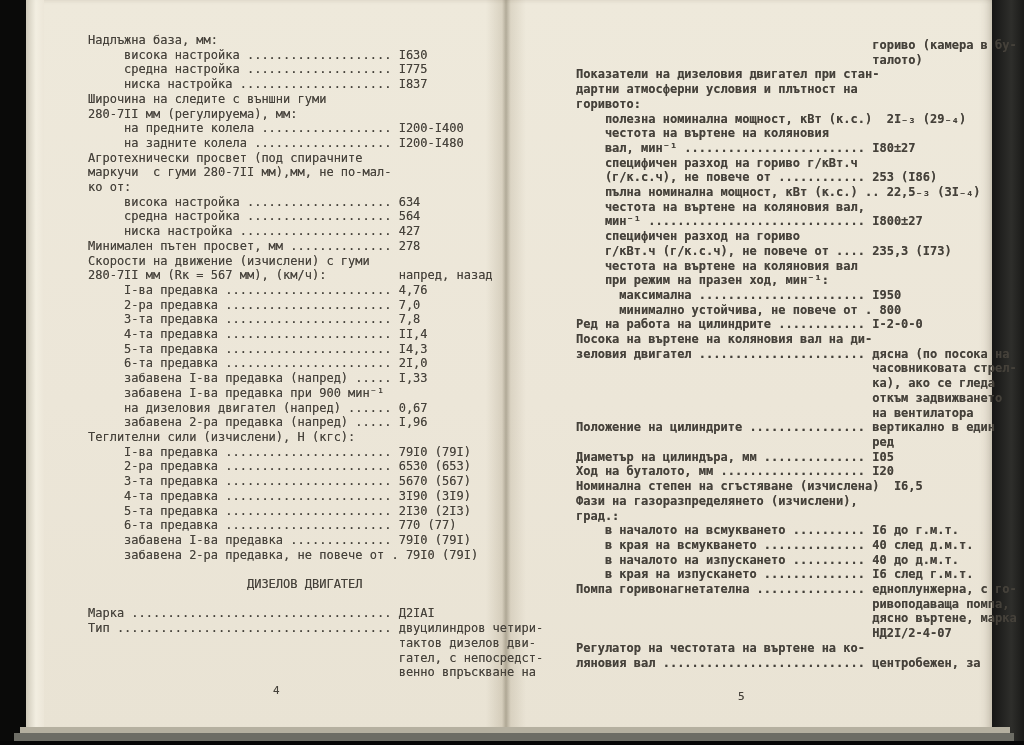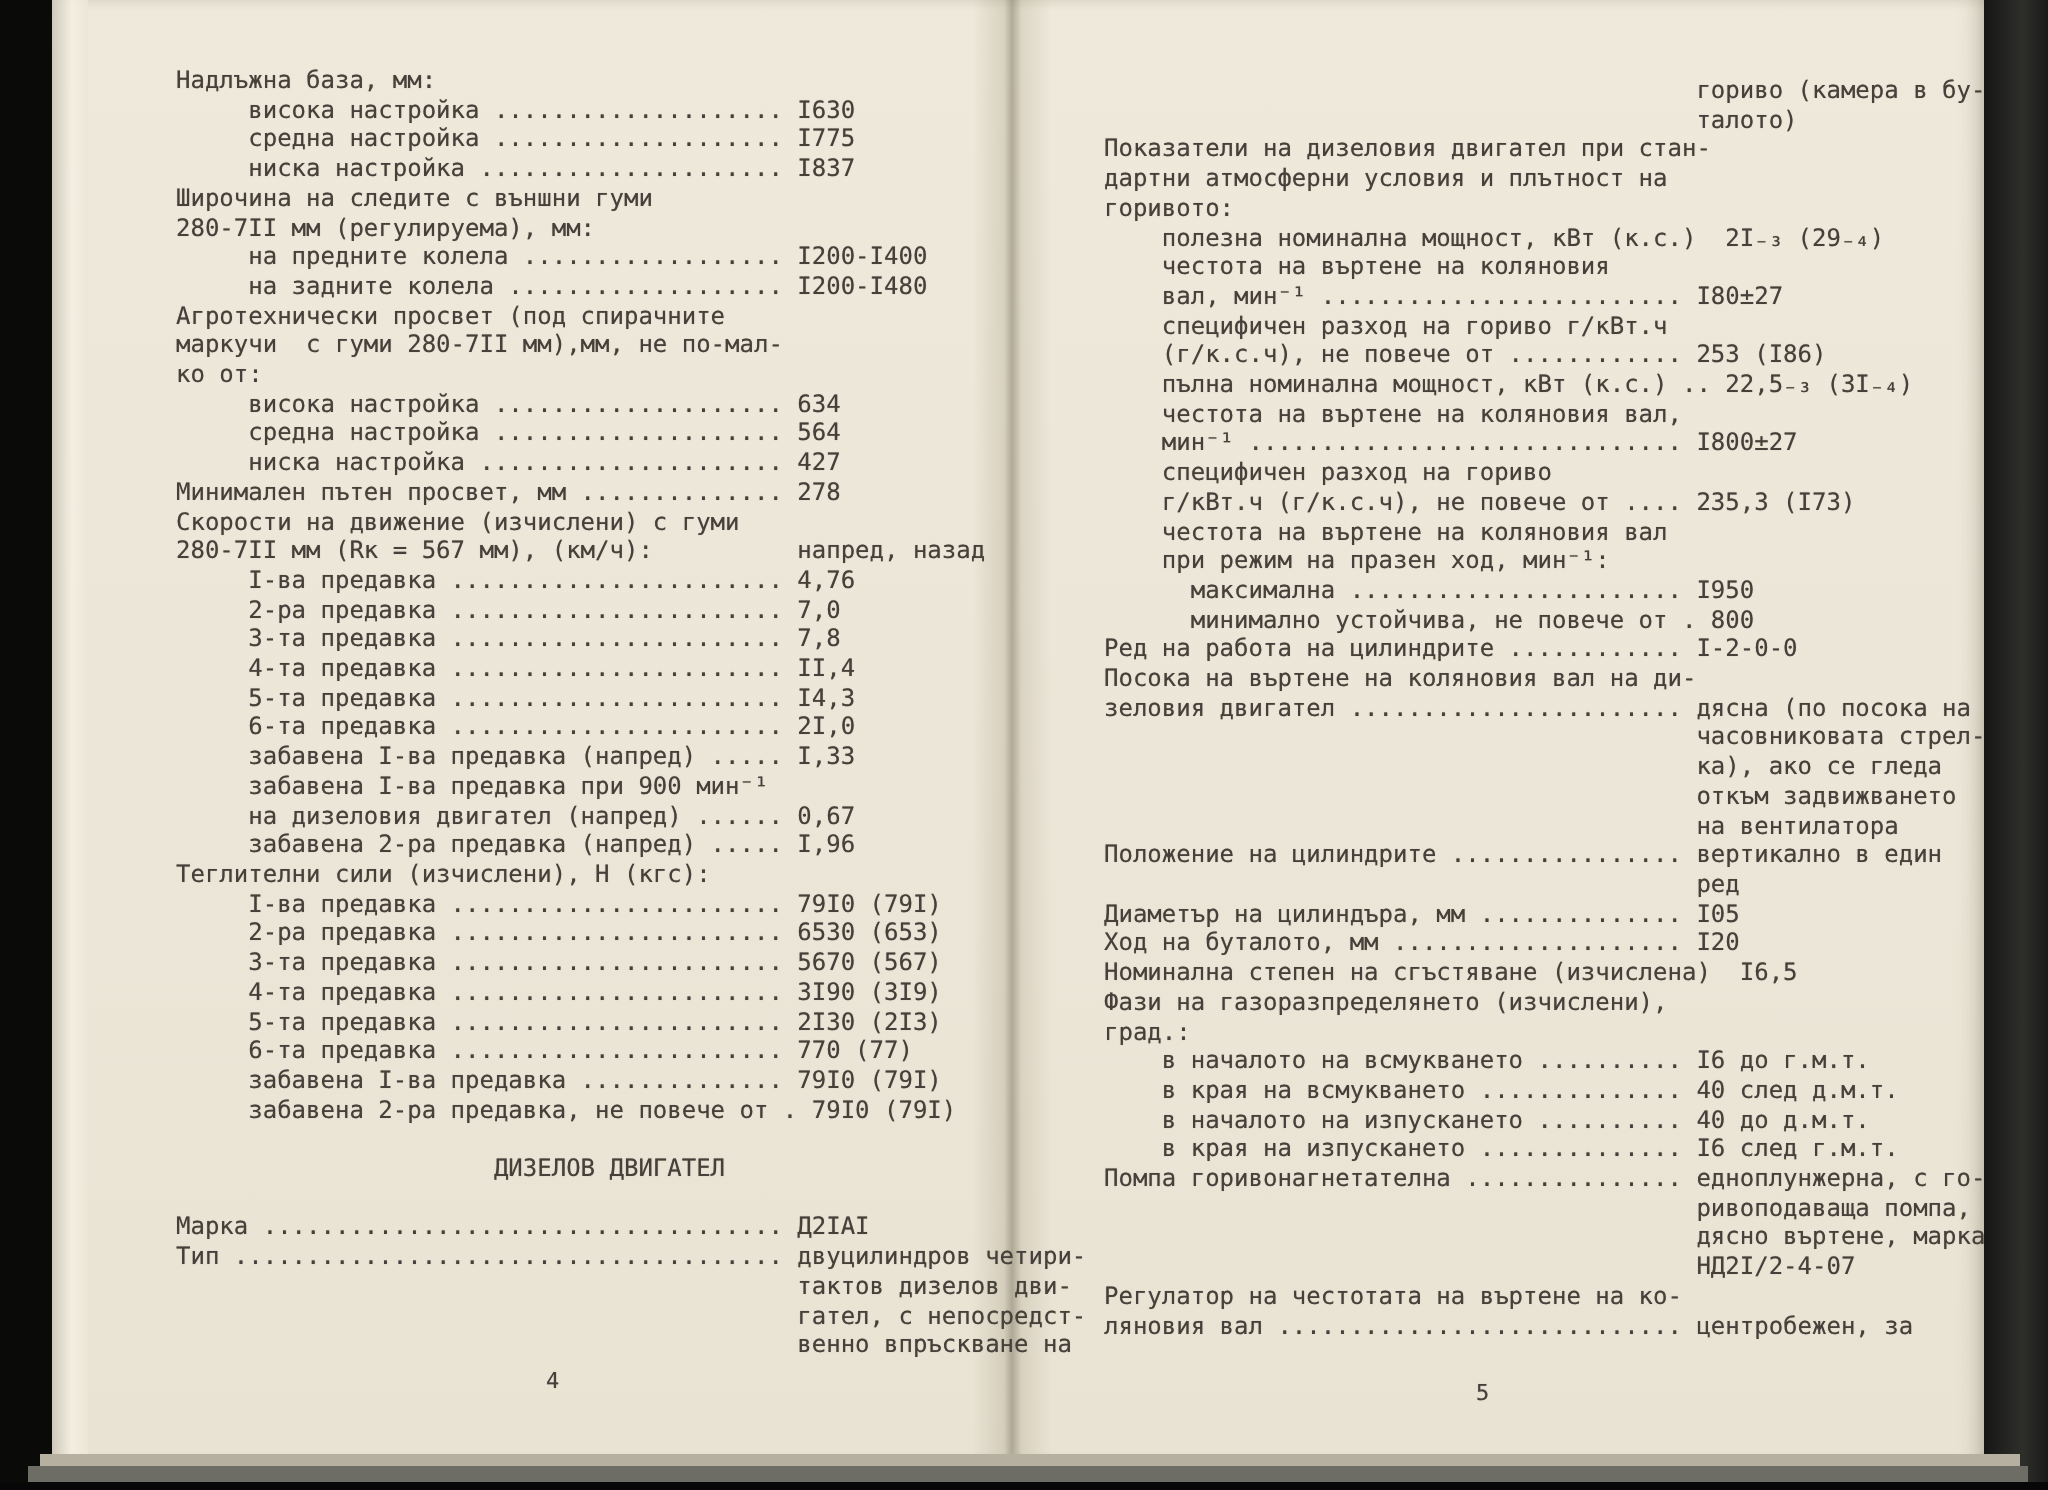--- a/index.html
+++ b/index.html
@@ -28,21 +28,21 @@
   }
   .band-shadow{position:absolute;left:20px;top:727px;width:990px;height:6px;background:#b5b0a0;}
   .band-gray{position:absolute;left:14px;top:733px;width:1000px;height:10px;background:#6d6d65;}
   .band-black{position:absolute;left:0;top:741px;width:1024px;height:4px;background:#070707;}
   .page-text{
     position:absolute;white-space:pre;color:#45413a;
     font-size:12px;line-height:14.7px;letter-spacing:0;
     text-shadow:0 0 .4px rgba(69,65,58,.55);
   }
   #left-text{left:88px;top:33px;}
-  #right-text{left:552px;top:38px;}
+  #right-text{left:576px;top:38px;font-weight:bold;}
   .pagenum{
     position:absolute;color:#45413a;font-size:11px;
     text-shadow:0 0 .4px rgba(69,65,58,.55);
   }
   #pagenum-left{left:273px;top:684px;}
   #pagenum-right{left:738px;top:690px;}
 </style>
 </head>
 <body>
 

